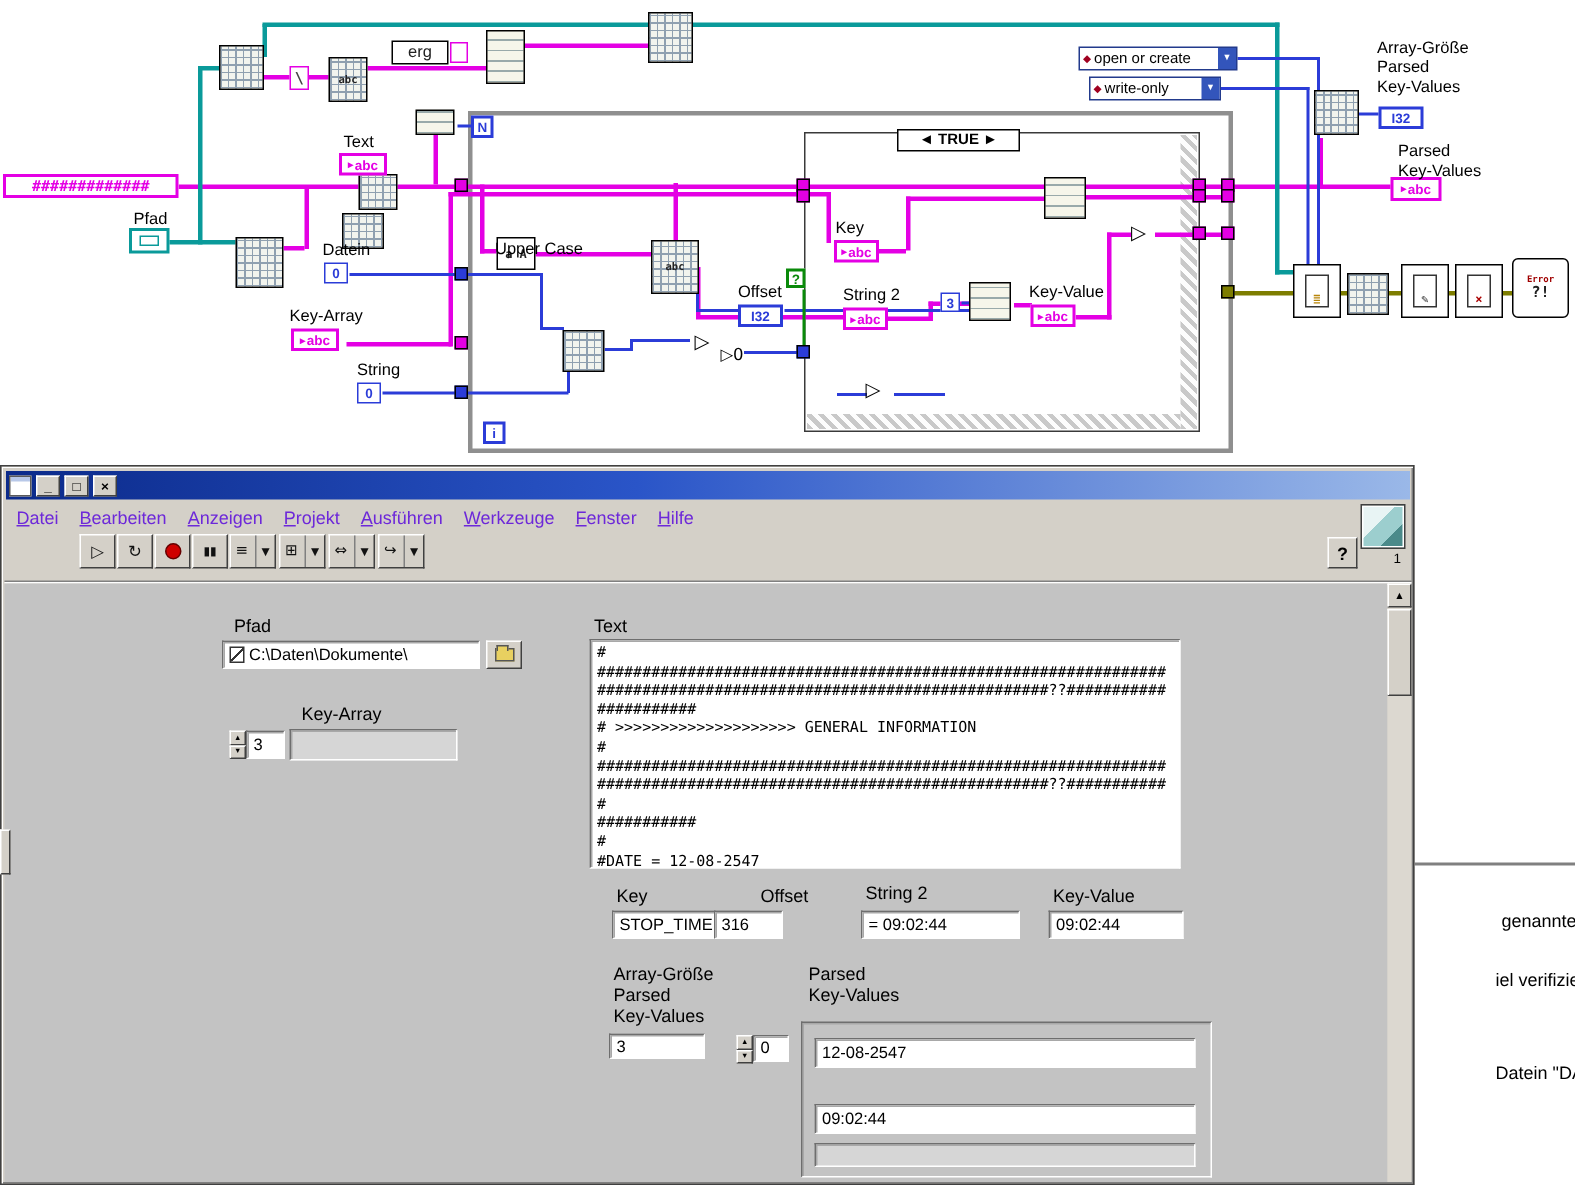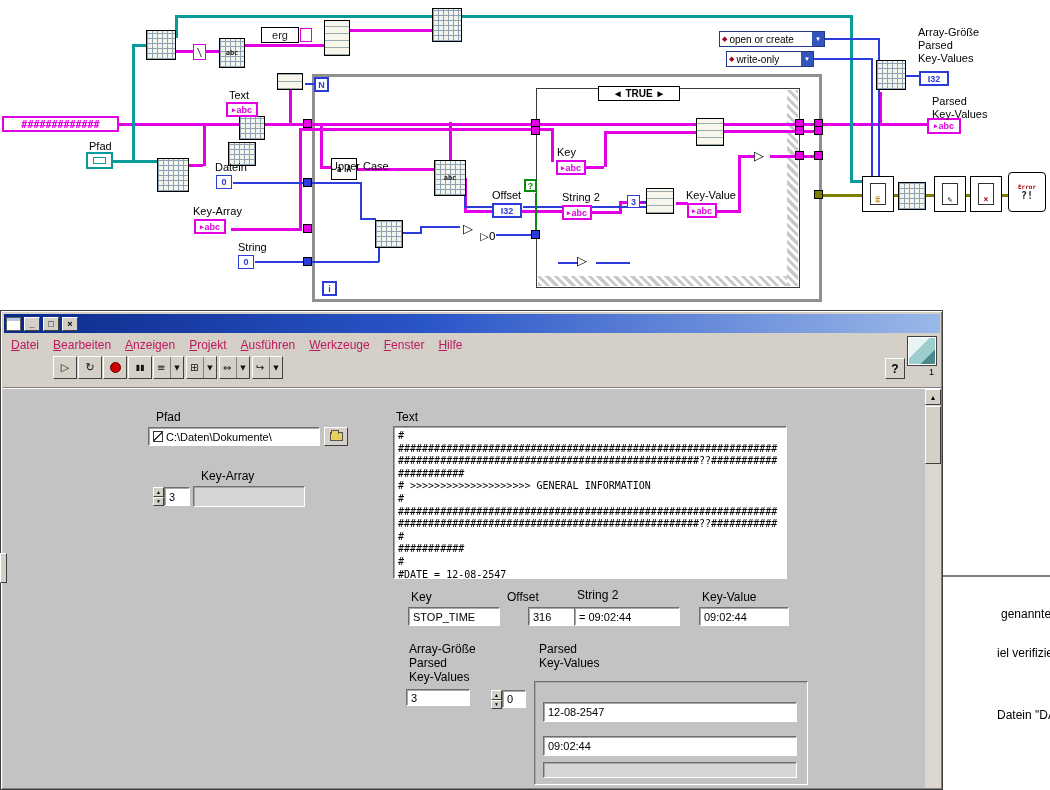--- a/index.html
+++ b/index.html
@@ -35,21 +35,21 @@
   
   #bgwin{position:absolute;left:942px;top:310px;width:108px;height:480px;background:#fff;z-index:9;border-left:1px solid #6a6a6a}
   #bgwin .split{position:absolute;left:0;top:265px;width:108px;height:3px;background:#808080;border-bottom:1px solid #fff}
   .frag{position:absolute;font:12px "Liberation Sans",sans-serif;color:#000;white-space:pre}
   #fpwin{position:absolute;left:0;top:310px;width:943px;height:480px;background:#d4d0c8;z-index:10;border:1px solid #404040;box-shadow:inset 1px 1px 0 #ffffff,inset -1px -1px 0 #808080}
   .titlebar{position:absolute;left:3px;top:3px;width:936px;height:19px;background:linear-gradient(90deg,#0b2a8a,#2a55c8 45%,#9ab8e8);display:flex;align-items:center;padding:0 2px;gap:3px}
   .title-ico{width:15px;height:14px;background:#fff;border:1px solid #5a5a5a;box-shadow:inset 0 3px 0 #b8c8e8}
   .title-text{color:#fff;font:bold 12px "Liberation Sans",sans-serif;flex:1;white-space:nowrap;overflow:hidden}
   .tb-btn{width:16px;height:14px;background:#d4d0c8;border:1px solid;border-color:#fff #404040 #404040 #fff;font:bold 9px "Liberation Sans",sans-serif;display:flex;align-items:center;justify-content:center;color:#000}
   .menubar{position:absolute;left:3px;top:24px;width:900px;height:19px;display:flex;align-items:center}
-  .menu-item{font:12px "Liberation Sans",sans-serif;padding:1px 7px;color:#be185d;white-space:nowrap}
+  .menu-item{font:12px "Liberation Sans",sans-serif;padding:1px 7px;color:#6d28d9;white-space:nowrap}
   .toolbar{position:absolute;left:3px;top:45px;height:30px;display:flex;align-items:flex-start;padding-left:49px}
   .tool-btn{width:24px;height:23px;border:1px solid;border-color:#fff #404040 #404040 #fff;background:#d4d0c8;display:flex;align-items:center;justify-content:center;margin-right:1px;font:11px "DejaVu Sans",sans-serif;color:#111}
   .stop-dot{width:11px;height:11px;border-radius:50%;background:#cf0000;border:1px solid #600}
   .font-combo{width:162px;height:23px;border:1px solid;border-color:#fff #404040 #404040 #fff;background:#d4d0c8;display:flex;align-items:center;margin:0 3px 0 5px;font:11px "Liberation Sans",sans-serif;padding-left:4px;color:#000}
   .font-combo .dd,.mini-combo .dd{margin-left:auto;width:13px;align-self:stretch;border-left:1px solid #808080;display:flex;align-items:center;justify-content:center;font-size:7px}
   .mini-combo{width:31px;height:23px;border:1px solid;border-color:#fff #404040 #404040 #fff;background:#d4d0c8;display:flex;align-items:center;margin-right:2px;font:10px "DejaVu Sans",sans-serif;padding-left:3px;color:#111}
   .help-btn{position:absolute;left:884px;top:47px;width:20px;height:21px;border:1px solid;border-color:#fff #404040 #404040 #fff;background:#d4d0c8;display:flex;align-items:center;justify-content:center;font:bold 12px "Liberation Sans",sans-serif}
   .vi-icon{position:absolute;left:906px;top:25px;width:30px;height:30px;border:1px solid #404040;background:linear-gradient(135deg,#e8f4f4 0 40%,#9ccece 40% 70%,#4a8a8a 70%);box-shadow:inset 0 0 0 1px #fff}
   .vi-badge{position:absolute;left:928px;top:56px;font:9px "Liberation Sans",sans-serif;color:#000}
   .tb-sep{position:absolute;left:2px;top:76px;width:938px;height:2px;border-top:1px solid #808080;border-bottom:1px solid #fff}
@@ -390,21 +390,21 @@
 #
 ###########
 #
 #DATE = 12-08-2547</pre>
         </div>
 
       <div class="fp-label" style="left:408px;top:201px">Key</div>
       <div class="fp-field" style="left:405px;top:218px;width:92px;height:19px"><span>STOP_TIME</span></div>
 
       <div class="fp-label" style="left:504px;top:201px">Offset</div>
-      <div class="fp-field" style="left:525px;top:218px;width:58px;height:19px"><span>316</span></div>
+      <div class="fp-field" style="left:473px;top:218px;width:46px;height:19px"><span>316</span></div>
 
       <div class="fp-label" style="left:574px;top:199px">String 2</div>
       <div class="fp-field" style="left:571px;top:218px;width:106px;height:19px"><span>= 09:02:44</span></div>
 
       <div class="fp-label" style="left:699px;top:201px">Key-Value</div>
       <div class="fp-field" style="left:696px;top:218px;width:90px;height:19px"><span>09:02:44</span></div>
 
       <div class="fp-label" style="left:406px;top:253px">Array-Größe
 Parsed
 Key-Values</div>
@@ -412,21 +412,21 @@
 
       <div class="fp-label" style="left:536px;top:253px">Parsed
 Key-Values</div>
       <div class="spin" style="left:488px;top:301px">
         <span>▲</span>
         <span>▼</span>
       </div>
       <div class="fp-field" style="left:499px;top:301px;width:24px;height:18px"><span>0</span></div>
       <div class="parsed-box" style="left:531px;top:292px;width:274px;height:104px">
         <div class="parsed-row empty" style="top:80px"></div>
-      <div class="parsed-row" style="top: 20px;">12-08-2547</div>
+      <div class="parsed-row" style="top: 10px;">12-08-2547</div>
           <div class="parsed-row" style="top: 54px;">09:02:44</div>
         </div>
     </div>
 
     <div class="vscroll">
       <span class="sb-btn" style="top:0">▲</span>
       <span class="sb-thumb"></span>
     </div>
   </div>
 

